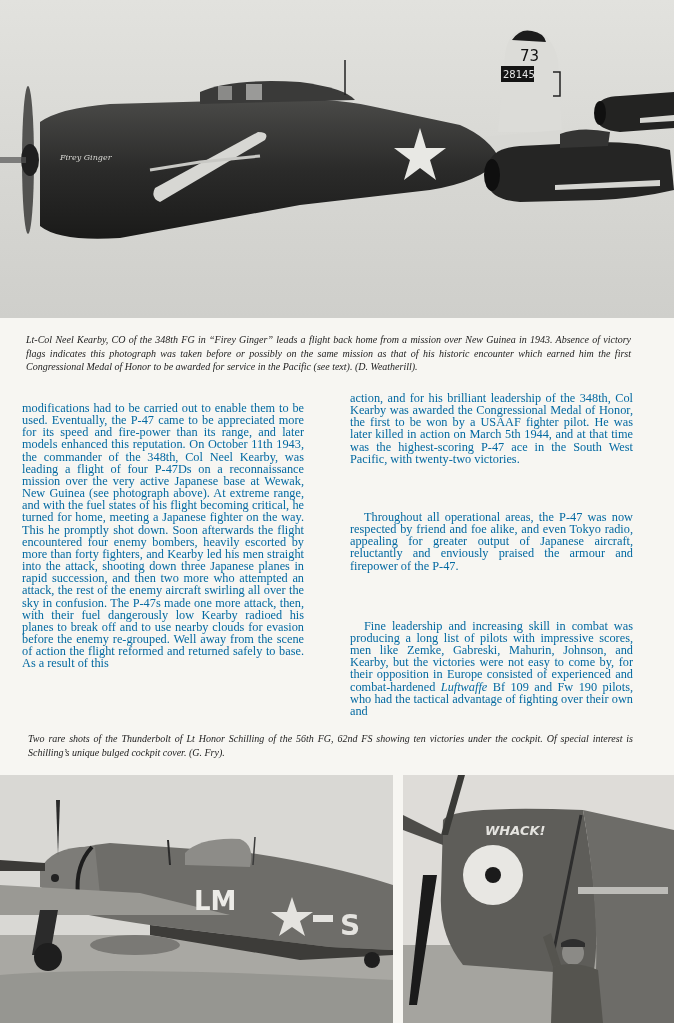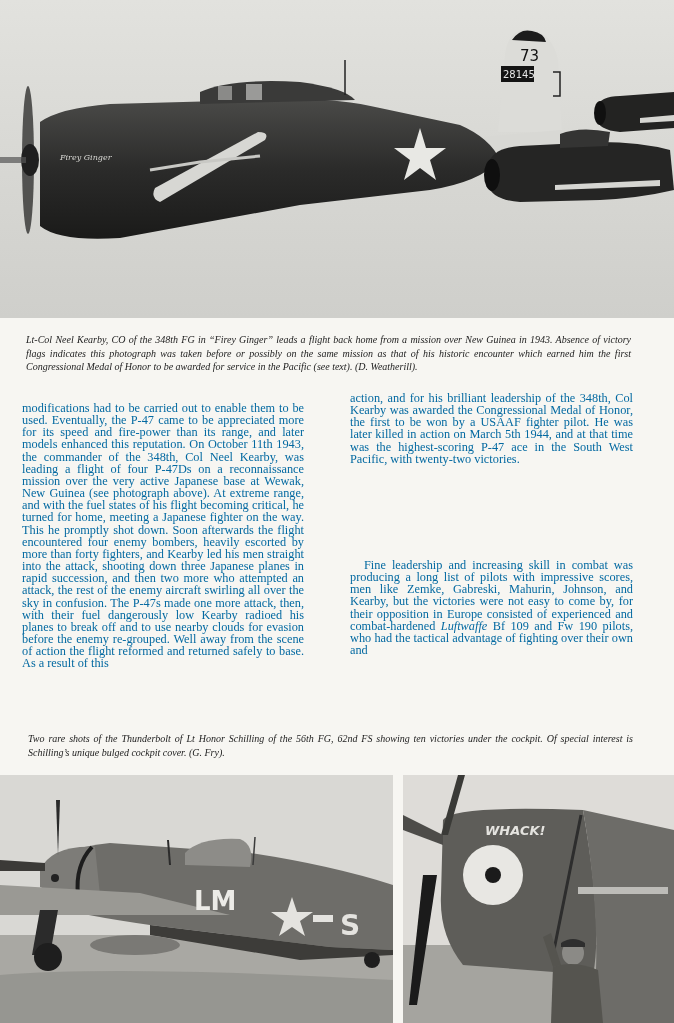--- a/index.html
+++ b/index.html
@@ -102,20 +102,21 @@
 
 <div class="caption" id="caption-top">Lt-Col Neel Kearby, CO of the 348th FG in “Firey Ginger” leads a flight back home from a mission over New Guinea in 1943. Absence of victory flags indicates this photograph was taken before or possibly on the same mission as that of his historic encounter which earned him the first Congressional Medal of Honor to be awarded for service in the Pacific (see text). (D. Weatherill).</div>
 
 <div class="col" id="col-left">
   <p>modifications had to be carried out to enable them to be used. Eventually, the P-47 came to be appreciated more for its speed and fire-power than its range, and later models enhanced this reputation. On October 11th 1943, the commander of the 348th, Col Neel Kearby, was leading a flight of four P-47Ds on a reconnaissance mission over the very active Japanese base at Wewak, New Guinea (see photograph above). At extreme range, and with the fuel states of his flight becoming critical, he turned for home, meeting a Japanese fighter on the way. This he promptly shot down. Soon afterwards the flight encountered four enemy bombers, heavily escorted by more than forty fighters, and Kearby led his men straight into the attack, shooting down three Japanese planes in rapid succession, and then two more who attempted an attack, the rest of the enemy aircraft swirling all over the sky in confusion. The P-47s made one more attack, then, with their fuel dangerously low Kearby radioed his planes to break off and to use nearby clouds for evasion before the enemy re-grouped. Well away from the scene of action the flight reformed and returned safely to base. As a result of this</p>
 </div>
 
 <div class="col" id="col-right">
   <p>action, and for his brilliant leadership of the 348th, Col Kearby was awarded the Congressional Medal of Honor, the first to be won by a USAAF fighter pilot. He was later killed in action on March 5th 1944, and at that time was the highest-scoring P-47 ace in the South West Pacific, with twenty-two victories.</p>
   <div class="gap1"></div>
+  <p class="indent">Throughout all operational areas, the P-47 was now respected by friend and foe alike, and even Tokyo radio, appealing for greater output of Japanese aircraft, reluctantly and enviously praised the armour and firepower of the P-47.</p>
   <div class="gap2"></div>
   <p class="indent"><span>Fine leadership and increasing skill in combat was producing a long list of pilots with impressive scores, men like Zemke, Gabreski, Mahurin, Johnson, and Kearby, but the victories were not easy to come by, for their opposition in Europe consisted of experienced and combat-hardened </span><em>Luftwaffe</em><span> Bf 109 and Fw 190 pilots, who had the tactical advantage of fighting over their own and</span></p>
 </div>
 
 <div class="caption" id="caption-bottom">Two rare shots of the Thunderbolt of Lt Honor Schilling of the 56th FG, 62nd FS showing ten victories under the cockpit. Of special interest is Schilling’s unique bulged cockpit cover. (G. Fry).</div>
 
 <div class="photo" id="photo-bl">
   <svg viewBox="0 0 393 248" preserveAspectRatio="none">
     <rect width="393" height="248" fill="#d9d8d4"></rect>
     <rect y="160" width="393" height="88" fill="#a9a8a3"></rect>

